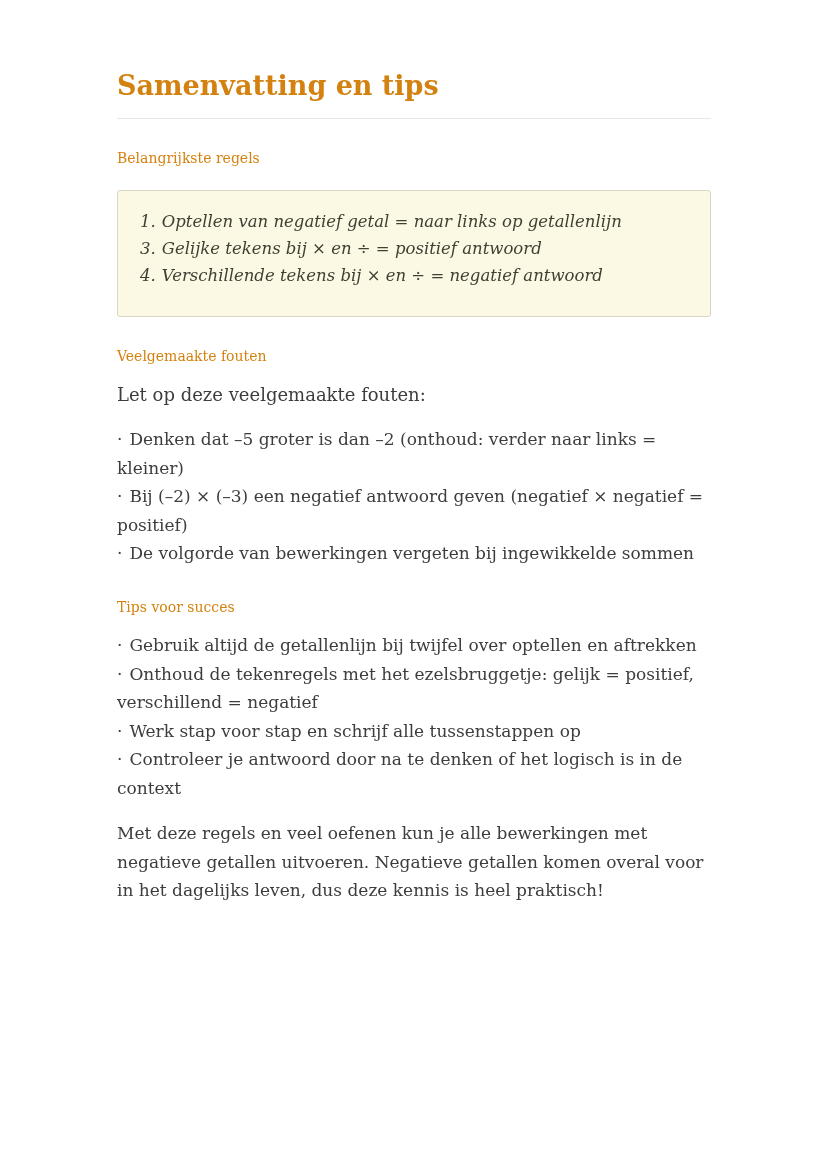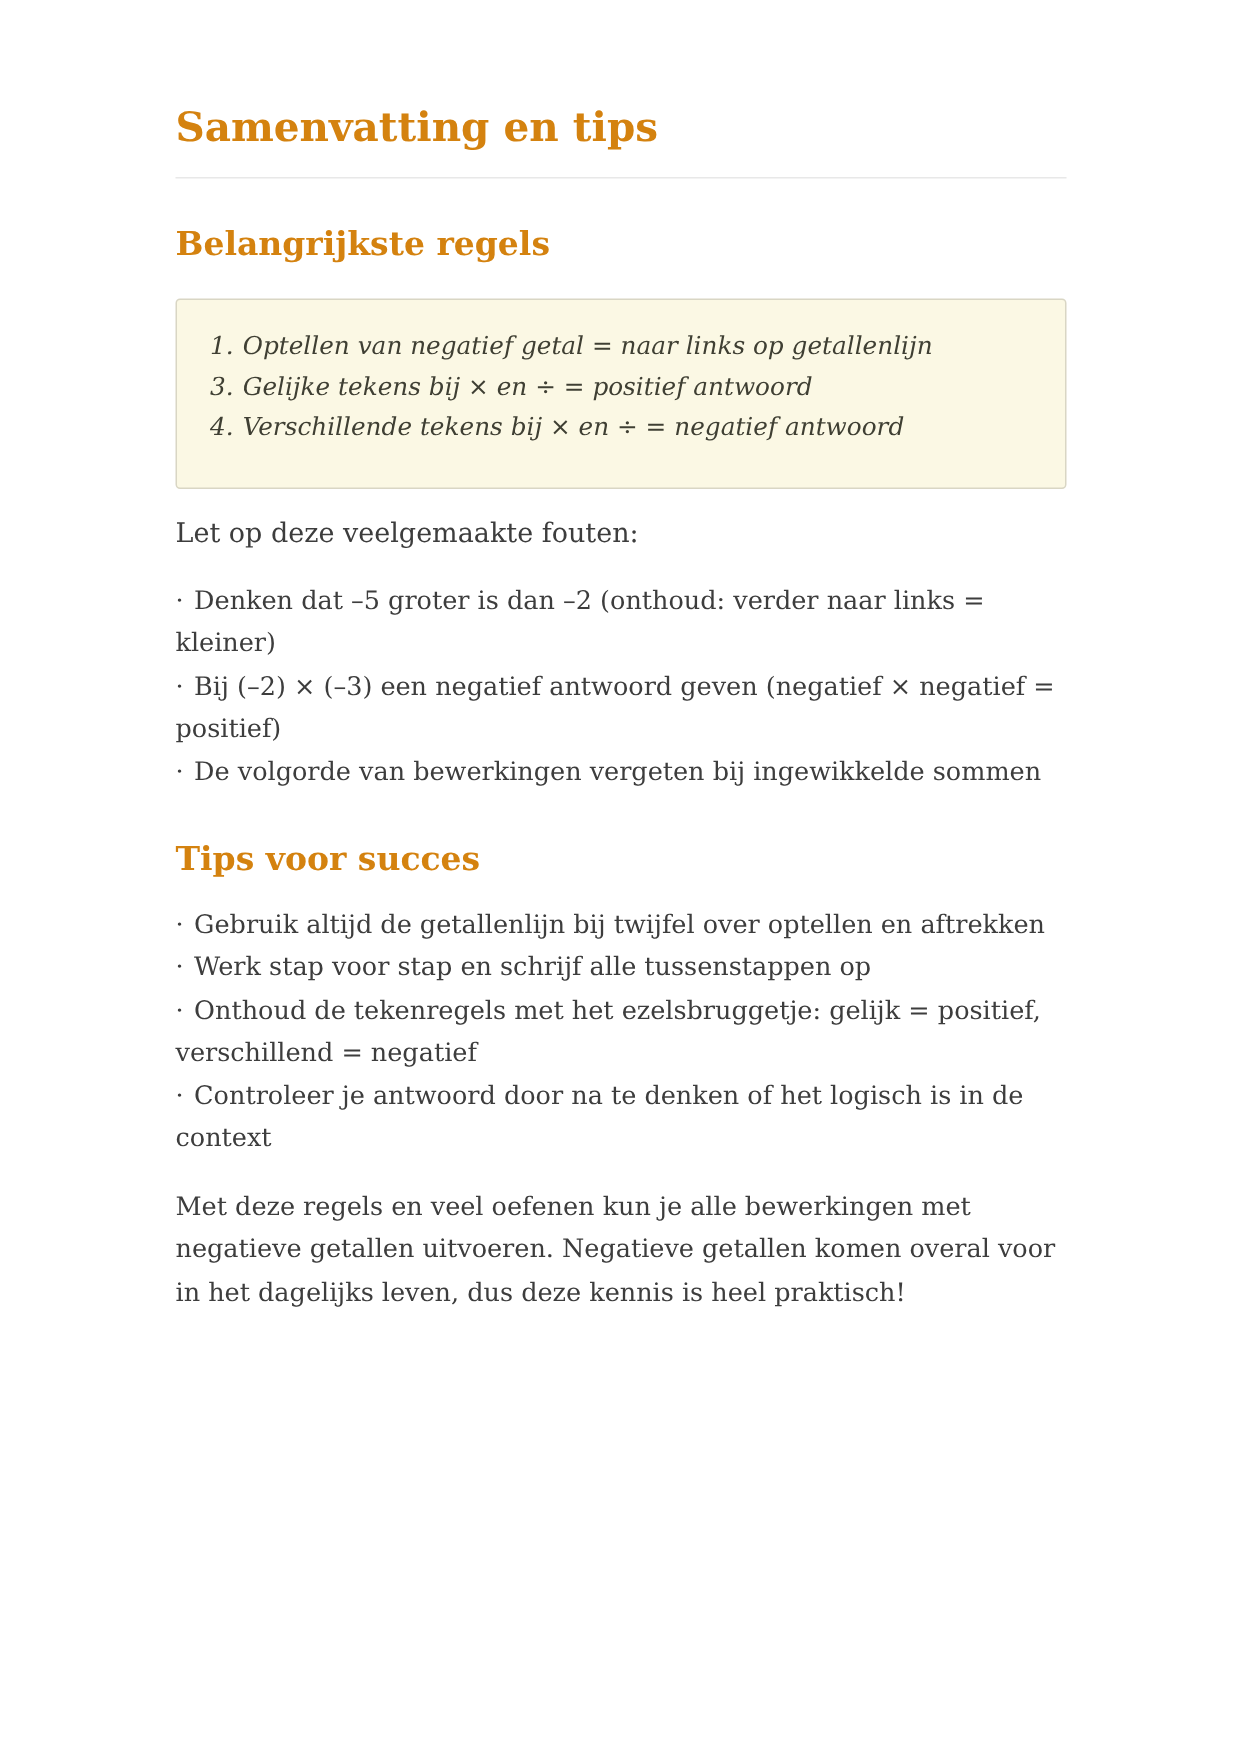--- a/index.html
+++ b/index.html
@@ -32,22 +32,22 @@
     line-height: 1.15;
     margin-bottom: 17px;
   }
   hr.title-divider {
     border: none;
     border-top: 1px solid var(--divider);
     margin: 0;
   }
   h2.section-heading {
     color: var(--accent);
-    font-size: 22px;
-    font-weight: bold;
+    font-size: 14px;
+    font-weight: normal;
     line-height: 1.2;
     margin: 31px 0 0 0;
   }
   .rules-box {
     margin-top: 23px;
     background: var(--box_bg);
     border: 1px solid var(--box_border);
     border-radius: 3px;
     padding: 17px 22px 27px 22px;
   }
@@ -97,20 +97,21 @@
         </li>
         <li class="rule-item">
           <span class="rule-num">3.</span><span>Gelijke tekens bij × en ÷ = positief antwoord</span>
         </li>
         <li class="rule-item">
           <span class="rule-num">4.</span><span>Verschillende tekens bij × en ÷ = negatief antwoord</span>
         </li>
       </ol>
     </div>
 
+    <h2 class="section-heading">Veelgemaakte fouten</h2>
 
     <p class="body-text">Let op deze veelgemaakte fouten:</p>
 
     <ul class="bullet-list">
       <li>
         <span class="bullet-glyph">·</span><span>Denken dat –5 groter is dan –2 (onthoud: verder naar links = kleiner)</span>
       </li>
       <li>
         <span class="bullet-glyph">·</span><span>Bij (–2) × (–3) een negatief antwoord geven (negatief × negatief = positief)</span>
       </li>
@@ -119,24 +120,24 @@
       </li>
     </ul>
 
     <h2 class="section-heading">Tips voor succes</h2>
 
     <ul class="bullet-list">
       <li>
         <span class="bullet-glyph">·</span><span>Gebruik altijd de getallenlijn bij twijfel over optellen en aftrekken</span>
       </li>
       <li>
-        <span class="bullet-glyph">·</span><span>Werk stap voor stap en schrijf alle tussenstappen op</span>
+        <span class="bullet-glyph">·</span><span>Onthoud de tekenregels met het ezelsbruggetje: gelijk = positief, verschillend = negatief</span>
       </li>
       <li>
-        <span class="bullet-glyph">·</span><span>Onthoud de tekenregels met het ezelsbruggetje: gelijk = positief, verschillend = negatief</span>
+        <span class="bullet-glyph">·</span><span>Werk stap voor stap en schrijf alle tussenstappen op</span>
       </li>
       <li>
         <span class="bullet-glyph">·</span><span>Controleer je antwoord door na te denken of het logisch is in de context</span>
       </li>
     </ul>
 
     <p class="closing">Met deze regels en veel oefenen kun je alle bewerkingen met negatieve getallen uitvoeren. Negatieve getallen komen overal voor in het dagelijks leven, dus deze kennis is heel praktisch!</p>
 
   </div>
 </div>

